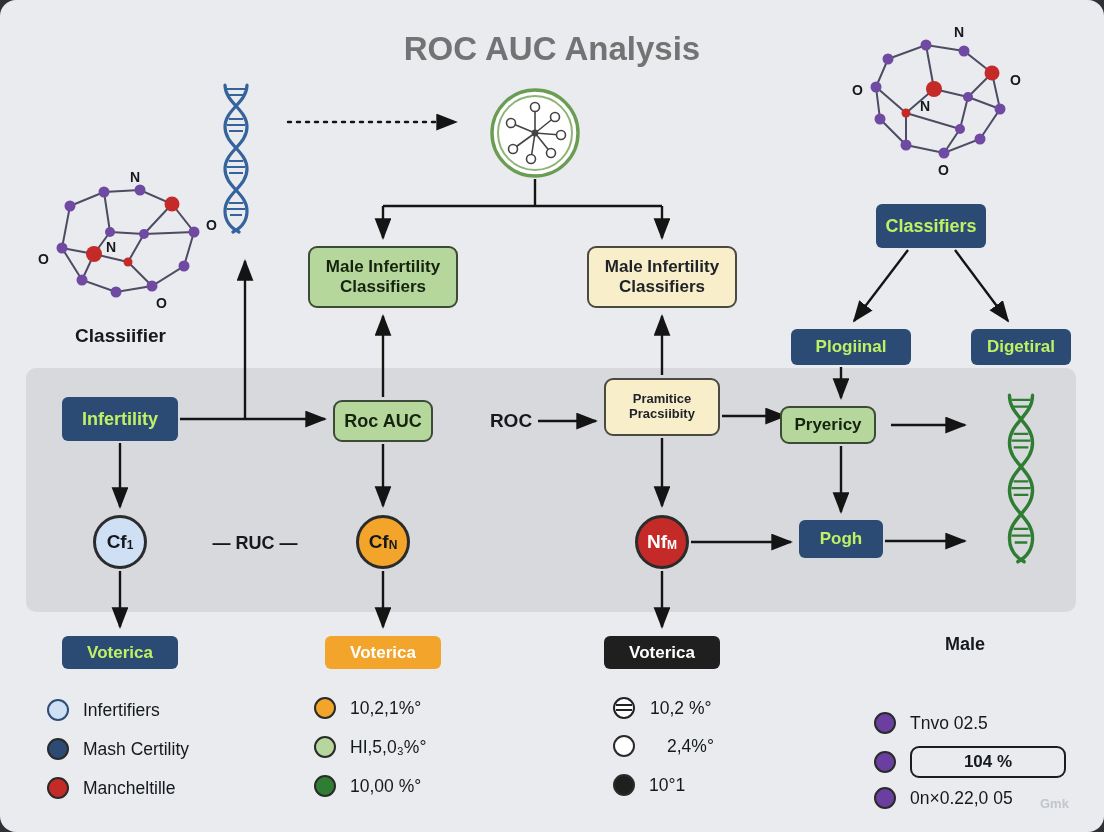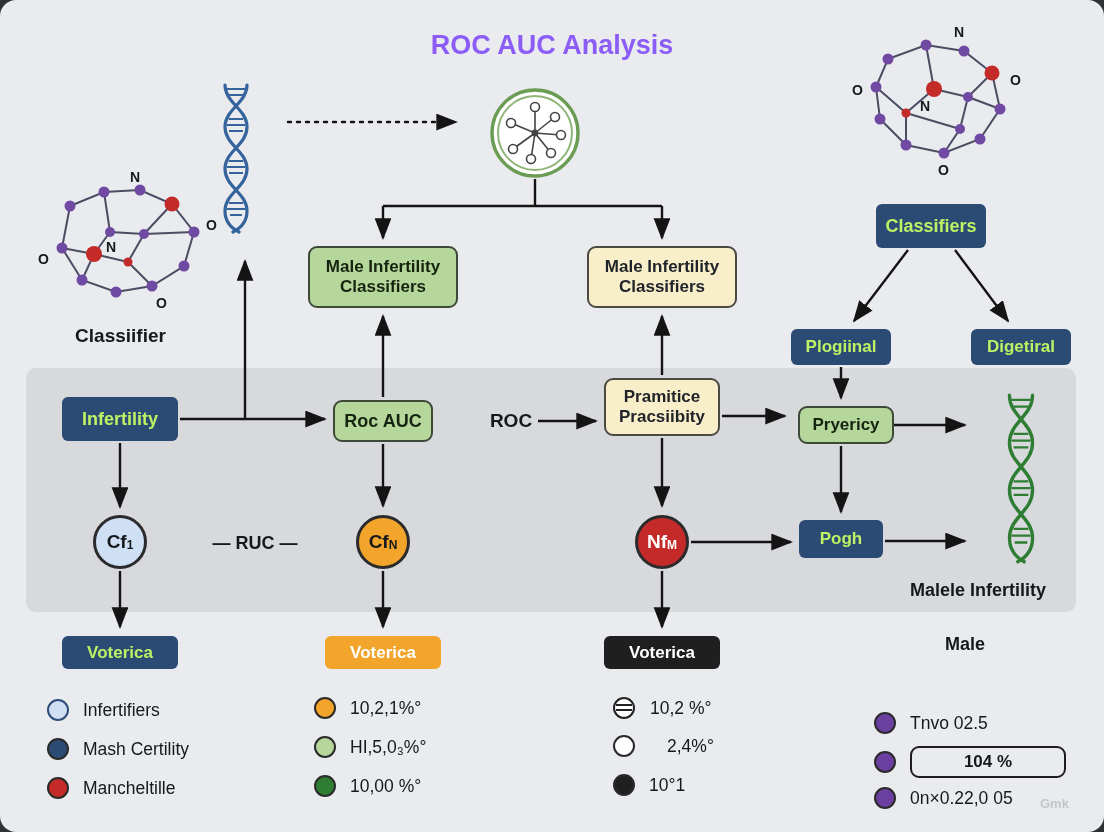--- a/index.html
+++ b/index.html
@@ -55,21 +55,21 @@
       <path d="M120,443 V507" marker-end="url(#ah)"></path>
       <path d="M120,571 V627" marker-end="url(#ah)"></path>
       <path d="M383,571 V627" marker-end="url(#ah)"></path>
       <path d="M662,571 V627" marker-end="url(#ah)"></path>
       <path d="M908,250 L854,321" marker-end="url(#ah)"></path>
       <path d="M955,250 L1008,321" marker-end="url(#ah)"></path>
       <path d="M841,367 V398" marker-end="url(#ah)"></path>
     </g>
   </svg>
 
-  <div class="abs caption" style="left:252px;top:30px;width:600px;font-size:27px;color:#8b5cf6;">ROC AUC Analysis</div>
+  <div class="abs caption" style="left:252px;top:30px;width:600px;font-size:33px;color:#737373;">ROC AUC Analysis</div>
 
   <svg class="abs" style="left:30px;top:168px;" width="195" height="158" viewBox="0 0 195 158">
     <g stroke="#4c4c63" stroke-width="2" fill="none">
       <path d="M40,38 L74,24 L110,22 L142,36 L164,64 L154,98 L122,118 L86,124 L52,112 L32,80 Z"></path>
       <path d="M74,24 L80,64 M80,64 L64,86 M64,86 L52,112 M80,64 L114,66 M114,66 L142,36 M114,66 L98,94 M98,94 L122,118 M64,86 L98,94 M32,80 L64,86 M164,64 L114,66"></path>
     </g>
     <g fill="#7049a3">
       <circle cx="40" cy="38" r="5.5"></circle>
         <circle cx="74" cy="24" r="5.5"></circle>
         <circle cx="110" cy="22" r="5.5"></circle>
@@ -156,28 +156,28 @@
       <text x="78" y="86">N</text>
       <text x="10" y="70">O</text>
       <text x="96" y="150">O</text>
     </g>
   </svg>
 
   <div class="abs box green" style="left:308px;top:246px;width:150px;height:62px;font-size:17px;padding:4px;">Male Infertility Classifiers</div>
   <div class="abs box cream" style="left:587px;top:246px;width:150px;height:62px;font-size:17px;padding:4px;">Male Infertility Classifiers</div>
 
   <div class="abs box navy" style="left:876px;top:204px;width:110px;height:44px;">Classifiers</div>
-  <div class="abs box navy" style="left:791px;top:329px;width:100px;height:36px;font-size:17px;">Plogiinal</div>
+  <div class="abs box navy" style="left:791px;top:329px;width:120px;height:36px;font-size:17px;">Plogiinal</div>
   <div class="abs box navy" style="left:971px;top:329px;width:100px;height:36px;font-size:17px;">Digetiral</div>
 
   <div class="abs box green" style="left:333px;top:400px;width:100px;height:42px;">Roc AUC</div>
   <div class="abs box navy" style="left:62px;top:397px;width:116px;height:44px;">Infertility</div>
   <div class="abs caption" style="left:485px;top:410px;width:52px;font-size:19px;">ROC</div>
-  <div class="abs box cream" style="left:604px;top:378px;width:116px;height:58px;font-size:17px;padding:20px;">Pramitice Pracsiibity</div>
-  <div class="abs box green" style="left:798px;top:406px;width:96px;height:38px;font-size:17px;">Pryericy</div>
+  <div class="abs box cream" style="left:604px;top:378px;width:116px;height:58px;font-size:13px;padding:20px;">Pramitice Pracsiibity</div>
+  <div class="abs box green" style="left:780px;top:406px;width:96px;height:38px;font-size:17px;">Pryericy</div>
   <div class="abs box navy" style="left:799px;top:520px;width:84px;height:38px;font-size:17px;">Pogh</div>
 
   <div class="abs caption" style="left:200px;top:533px;width:110px;font-size:18px;">— RUC —</div>
 
   <div class="abs circle-node" style="left:93px;top:515px;width:54px;height:54px;background:#cfe0f5;">
     <span>Cf</span>
       <sub>1</sub>
   </div>
   <div class="abs circle-node" style="left:356px;top:515px;width:54px;height:54px;background:#f2a52a;">
     <span>Cf</span>
@@ -192,21 +192,20 @@
     <g stroke="#2e7d32" fill="none">
       <g stroke-width="2">
         <path d="M11,7 H29 M13,13 H27 M13,37 H27 M11,43 H29 M13,49 H27 M13,79 H27 M11,85 H29 M13,91 H27 M13,121 H27 M11,127 H29 M14,133 H26"></path>
       </g>
       <g stroke-width="3.2" stroke-linecap="round">
         <path d="M9,3 C9,21 31,27 31,45 C31,63 9,69 9,87 C9,105 31,111 31,129 C31,141 23,147 17,150"></path>
         <path d="M31,3 C31,21 9,27 9,45 C9,63 31,69 31,87 C31,105 9,111 9,129 C9,141 17,147 23,150"></path>
       </g>
     </g>
   </svg>
-  <div class="abs caption" style="left:878px;top:580px;width:200px;font-size:18px;">Malele Infertility</div>
 
   <div class="abs box navy" style="left:62px;top:636px;width:116px;height:33px;font-size:17px;">Voterica</div>
   <div class="abs box orangebox" style="left:325px;top:636px;width:116px;height:33px;">Voterica</div>
   <div class="abs box blackbox" style="left:604px;top:636px;width:116px;height:33px;">Voterica</div>
 
   <div class="abs legend-row" style="left:47px;top:699px;">
     <span class="legend-dot" style="background:#cfe0f5;border-color:#2e4d78;"></span>
     <span class="legend-label">Infertifiers</span>
   </div>
   <div class="abs legend-row" style="left:47px;top:738px;">

